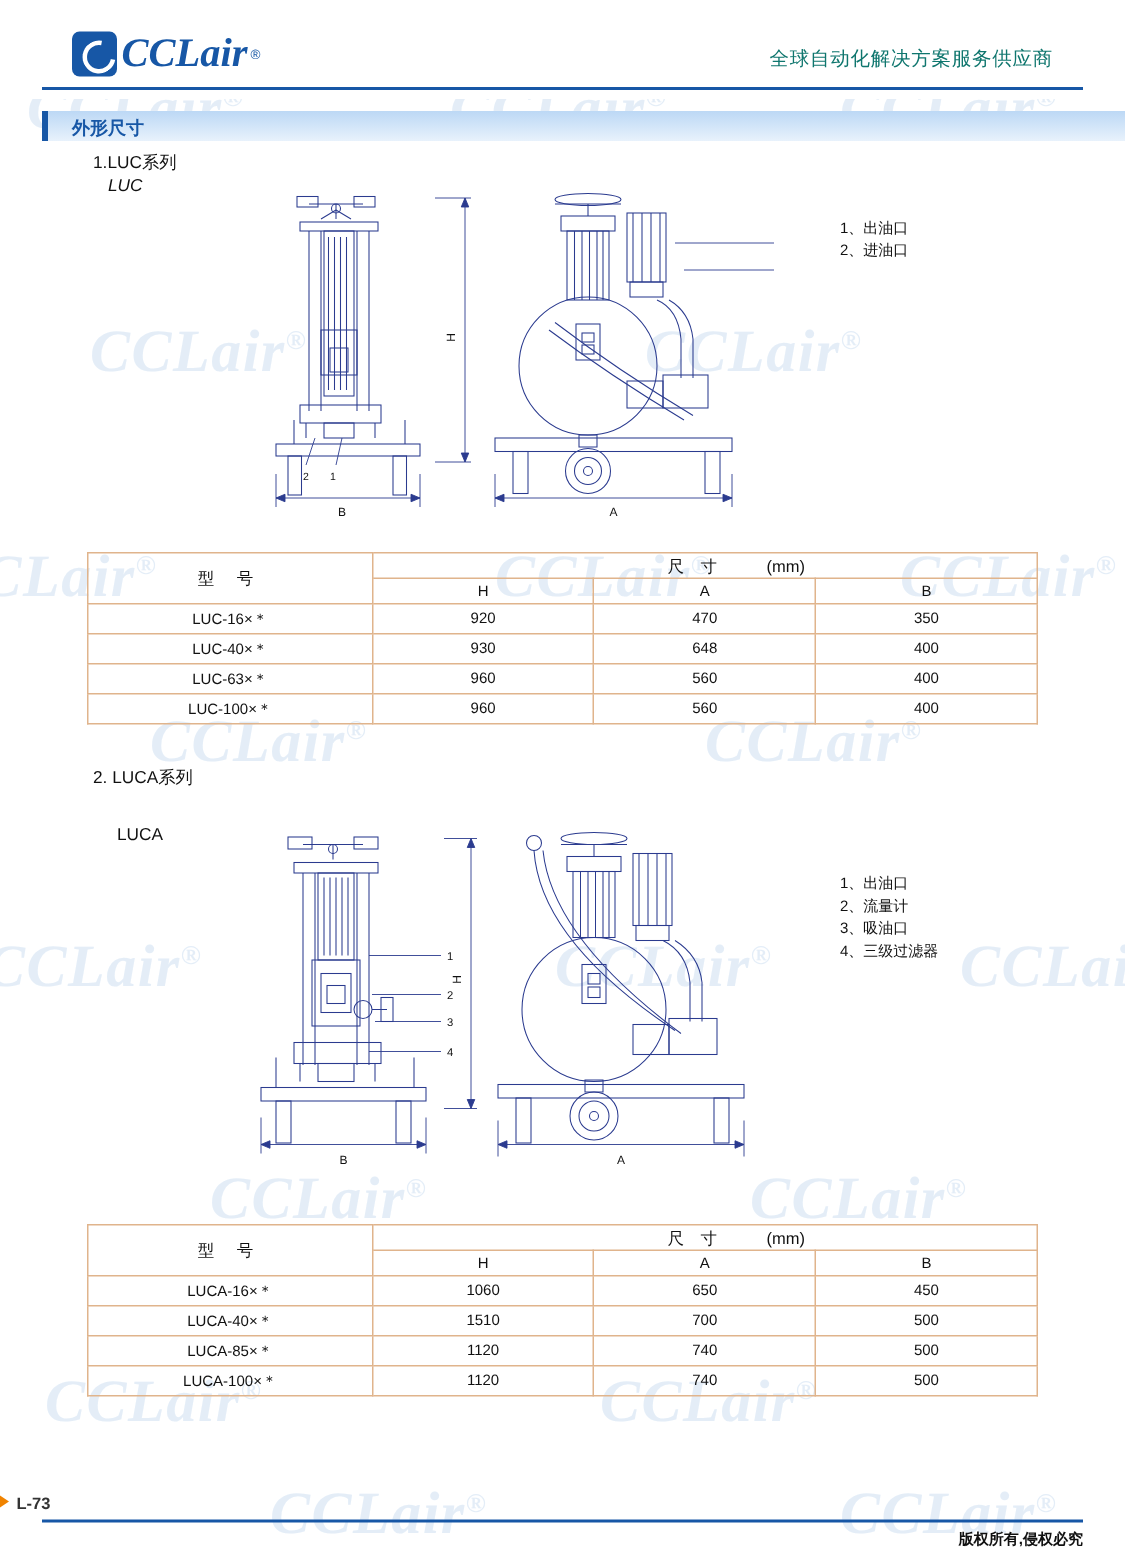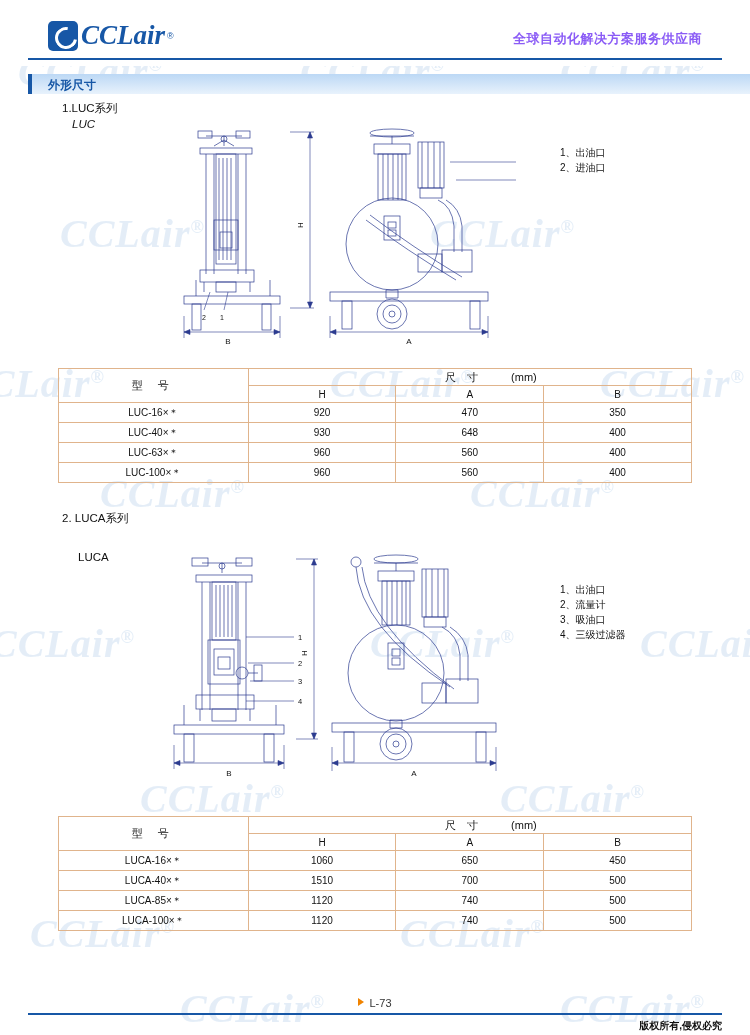--- a/index.html
+++ b/index.html
@@ -84,22 +84,22 @@
     font-size: 9px;
     color: #1757a6;
     vertical-align: top;
     margin-left: 2px;
     font-style: normal;
   }
   .header-slogan {
     position: absolute;
     right: 48px; top: 30px;
     font-size: 13px;
-    font-weight: bold;
-    color: #8b5cf6;
+    font-weight: normal;
+    color: #0f766e;
     letter-spacing: .5px;
   }
 
   
   .section-bar {
     position: absolute;
     left: 28px; top: 74px;
     width: 740px; height: 20px;
     background: linear-gradient(to bottom, #bcd8f5, #e8f2fc);
     z-index: 10;
@@ -155,24 +155,24 @@
   table.spec th.hdr-dim { height: 17px; font-size: 11px; padding-left: 42px; }
   table.spec td.sub { height: 17px; }
   table.spec td { height: 20px; }
   .dimlabel { letter-spacing: 4px; }
 
   
   .footer-pg {
     position: absolute;
     left: 0; right: 0;
     bottom: 26px;
-    text-align: center;
     font-size: 11px;
     color: #333;
     z-index: 10;
+    font-weight: bold;
   }
   .footer-pg .tri {
     display: inline-block;
     width: 0; height: 0;
     border-left: 6px solid #f08300;
     border-top: 4px solid transparent;
     border-bottom: 4px solid transparent;
     margin-right: 5px;
     vertical-align: 1px;
   }

